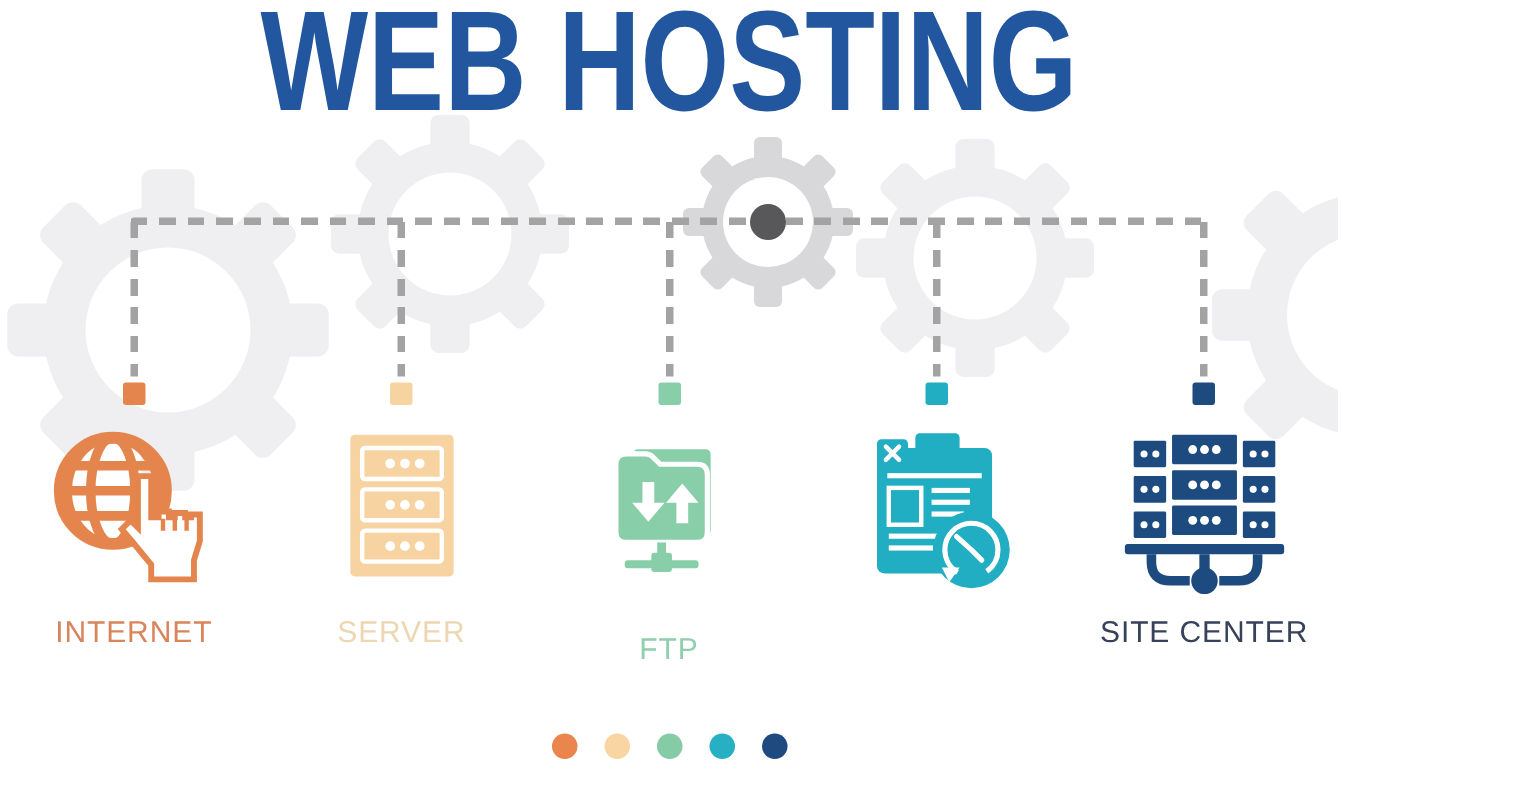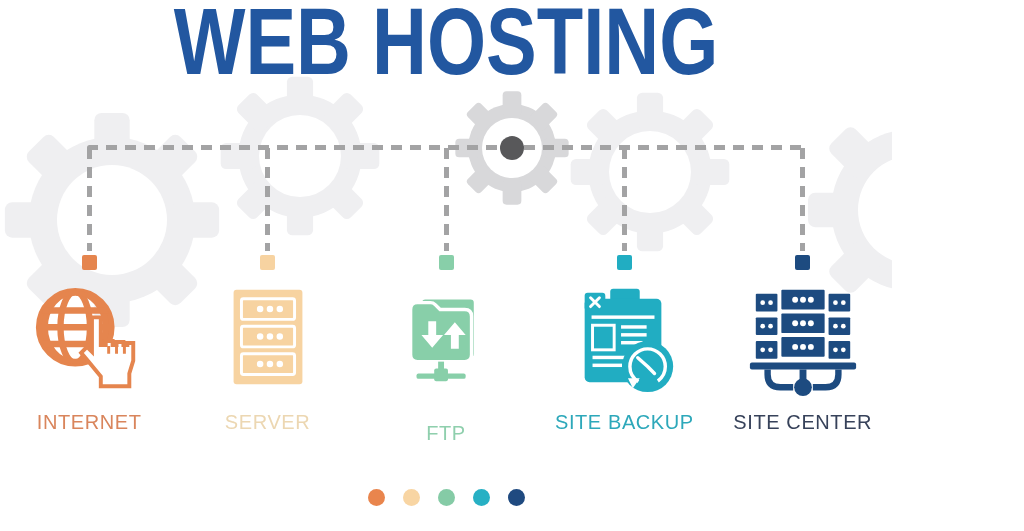--- a/index.html
+++ b/index.html
@@ -200,21 +200,20 @@
             <rect x="57" y="66" width="22" height="3.5"></rect>
             <rect x="28" y="81" width="36" height="3.5"></rect>
             <rect x="28" y="89" width="30" height="3.5"></rect>
           </g>
           <circle cx="84" cy="92" r="26" fill="currentColor"></circle>
           <circle cx="84" cy="92" r="18" fill="none" stroke="#fff" stroke-width="3.5" stroke-dasharray="92 21" stroke-dashoffset="-38"></circle>
           <path d="M64 104 l12 0 -7 10 z" fill="#fff"></path>
           <path d="M84 92 L74 83 M84 92 L91 99" stroke="#fff" stroke-width="3.5" stroke-linecap="round"></path>
         </svg>
       </div>
-      <div class="label" style="color: rgb(45, 168, 186);">SITE BACKUP</div>
     </div>
 
     <div class="item" style="color: rgb(29, 75, 128);">
       <div class="icon-box">
         <svg width="118" height="128" viewBox="0 0 120 130">
           <g fill="currentColor">
             <rect x="38" y="14" width="44" height="20" rx="1"></rect>
             <rect x="38" y="38" width="44" height="20" rx="1"></rect>
             <rect x="38" y="62" width="44" height="20" rx="1"></rect>
             <rect x="12" y="18" width="22" height="18" rx="1"></rect>

